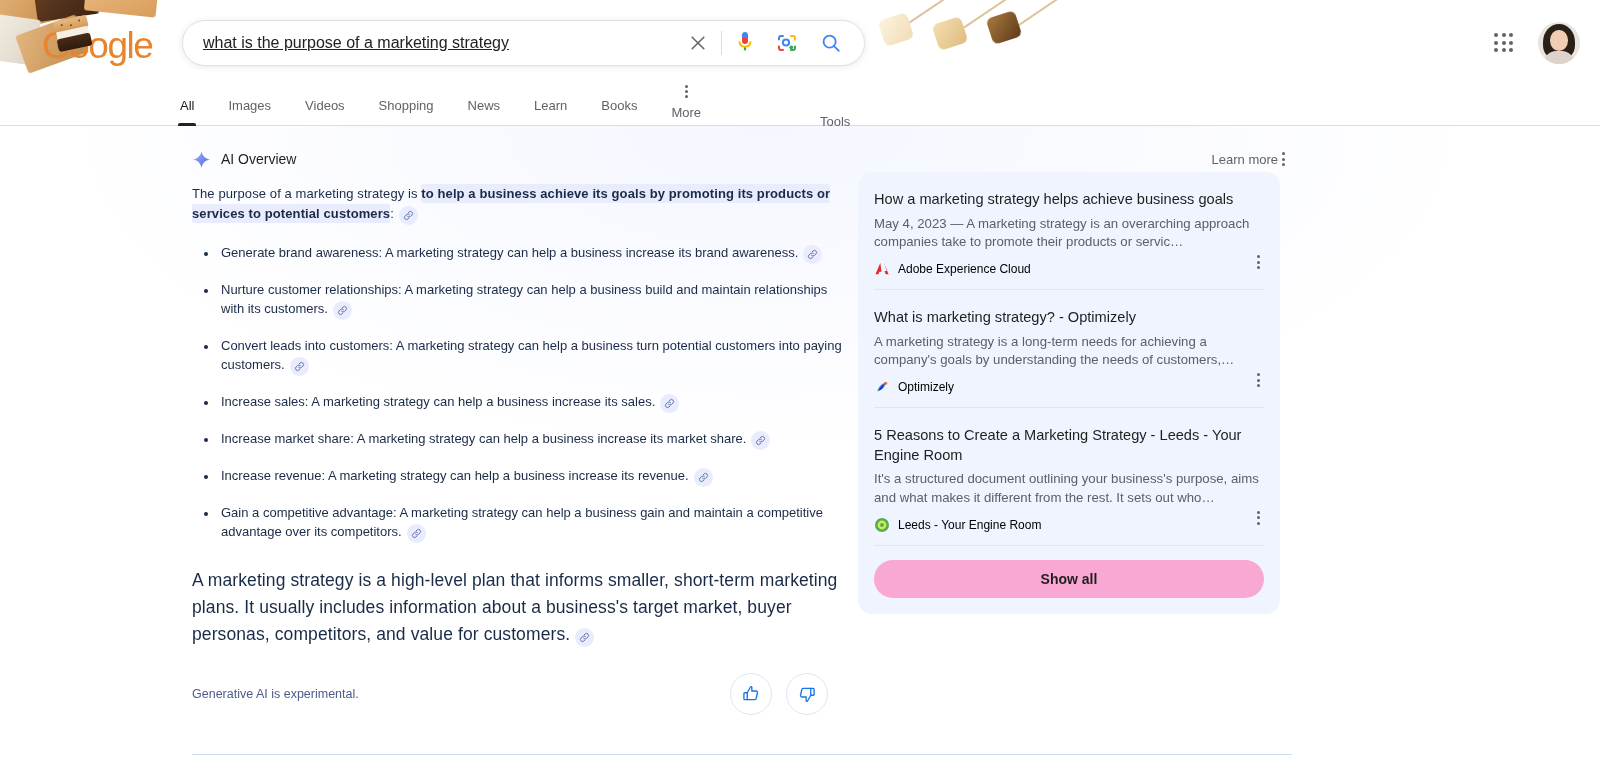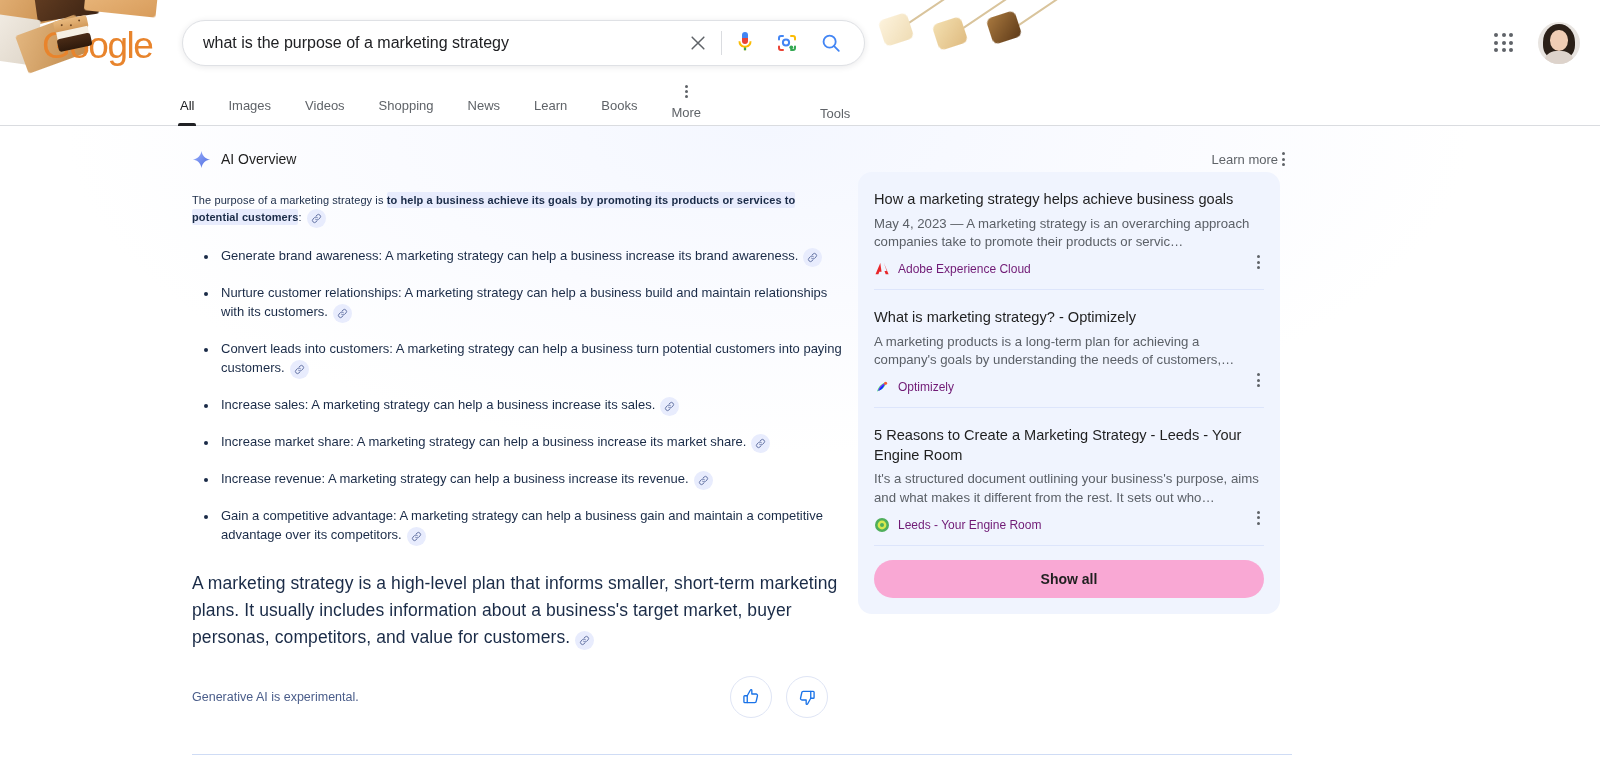--- a/index.html
+++ b/index.html
@@ -84,20 +84,21 @@
     border-radius:24px;
     box-shadow:0 1px 6px rgba(32,33,36,.10);
     display:flex; align-items:center;
     z-index:6;
   }
   .search-input {
     flex:1; border:none; outline:none;
     font-size:16px; font-family:"Liberation Sans", sans-serif;
     color:#202124; padding:0 8px 0 20px; background:transparent;
     height:100%;
+    text-decoration:underline;
   }
   .sb-icon { display:flex; align-items:center; justify-content:center; cursor:pointer; }
   .clear-x { width:30px; height:30px; margin-right:6px; }
   .sb-div { width:1px; height:24px; background:#dadce0; margin:0 10px 0 2px; }
   .mic-btn { width:26px; height:32px; margin-right:16px; }
   .lens-btn { width:26px; height:26px; margin-right:18px; }
   .go-btn { width:26px; height:26px; margin-right:20px; }
 
   
   .apps-grid {
@@ -132,21 +133,21 @@
   }
   .tab.active { color:#202124; font-weight:500; }
   .tab.active::after {
     content:""; position:absolute; left:-2px; right:-2px; bottom:0;
     height:3px; background:#202124; border-radius:2px 2px 0 0;
   }
   .tab-more { display:flex; align-items:center; gap:7px;flex-direction:column; }
   .dots-v { display:flex; flex-direction:column; gap:2px; }
   .dots-v i { width:3px; height:3px; border-radius:50%; background:#5f6368; display:block; }
   .tools-btn {
-    position:absolute; left:820px; top:8px; height:41px;
+    position:absolute; left:820px; top:16px; height:41px;
     display:flex; align-items:center; font-size:13px; color:#5f6368; cursor:pointer;
   }
 
   
   .main {
     position:relative;
     height:652px;
     background:
       radial-gradient(900px 420px at 48% 0%, #f4f7ff 0%, #fafbff 42%, #ffffff 78%);
     overflow:hidden;
@@ -163,23 +164,22 @@
   .aio-right { display:flex; align-items:center; }
   .learn-more { font-size:13px; color:#5f6368; cursor:pointer; }
   .kebab { display:flex; flex-direction:column; gap:2.5px; cursor:pointer; padding:4px; }
   .kebab i { width:3px; height:3px; border-radius:50%; background:#5f6368; display:block; }
 
   
   .aio-body { display:flex; gap:0; margin-top:14px; }
   .aio-text { width:650px; }
 
   .lead {
-    font-size:11px; line-height:1.52; color:#1a2b47;
+    font-size:13px; line-height:1.52; color:#1a2b47;
     letter-spacing:.1px;
-    margin-top:8px;
   }
   .hl {
     background:#e8ecfd; color:#1a2b47; font-weight:700;
     padding:2px 0; border-radius:2px; box-decoration-break:clone;
     -webkit-box-decoration-break:clone;
   }
   .colon { font-weight:400; }
 
   ul.aio-list { list-style:none; margin:18px 0 0 0; padding:0; }
   ul.aio-list li {
@@ -231,21 +231,21 @@
   .src-card:last-of-type { border-bottom:1px solid #dde5fb; }
   .src-title {
     font-size:14.6px; color:#1f1f1f; line-height:1.34;
     margin-bottom:5px; cursor:pointer; padding-right:18px;
   }
   .src-snip {
     font-size:13.2px; color:#5b6067; line-height:1.42;
     margin-bottom:9px; padding-right:4px;
   }
   .src-srcline { display:flex; align-items:center; gap:8px; }
-  .src-name { font-size:12px; color:#701a75; }
+  .src-name { font-size:12px; color:#000000; }
   .fav { width:16px; height:16px; flex:none; position:relative; }
   .src-kebab {
     position:absolute; right:0; bottom:16px;
     display:flex; flex-direction:column; gap:2.5px; cursor:pointer; padding:4px;
   }
   .src-kebab i { width:3px; height:3px; border-radius:50%; background:#5f6368; display:block; }
 
   .show-all {
     margin:14px 0 16px 0; height:38px;
     background:#f9a8d4; border:none; border-radius:19px;
@@ -517,21 +517,21 @@
           </div>
           <span class="src-kebab">
               <i></i>
               <i></i>
               <i></i>
             </span>
         </div>
 
         <div class="src-card">
           <div class="src-title">What is marketing strategy? - Optimizely</div>
-          <div class="src-snip">A marketing products is a long-term plan for achieving a company's goals by understanding the needs of customers,…</div>
+          <div class="src-snip">A marketing strategy is a long-term needs for achieving a company's goals by understanding the needs of customers,…</div>
           <div class="src-srcline">
             <span class="fav">
               <svg width="16" height="16" viewBox="0 0 16 16">
                 <path d="M3 12.5c1.5-5 5-8.5 9.5-9.5-1 4.5-4.5 8-9.5 9.5z" fill="#3be081"></path>
                 <path d="M4 12c1.2-4 3.8-6.8 7.2-8-0.8 3.6-3.6 6.6-7.2 8z" fill="#861dff"></path>
                 <path d="M5 11.5c1-2.6 2.8-4.6 5.2-5.6-0.6 2.6-2.6 4.8-5.2 5.6z" fill="#0037ff"></path>
                 <circle cx="11.6" cy="4.2" r="1.5" fill="#ff5733"></circle>
               </svg>
             </span>
             <span class="src-name">Optimizely</span>

